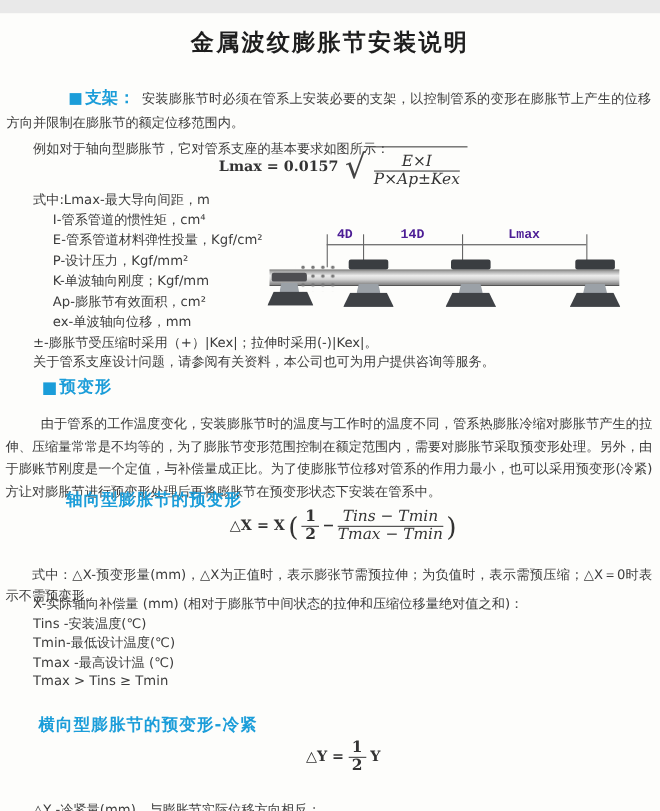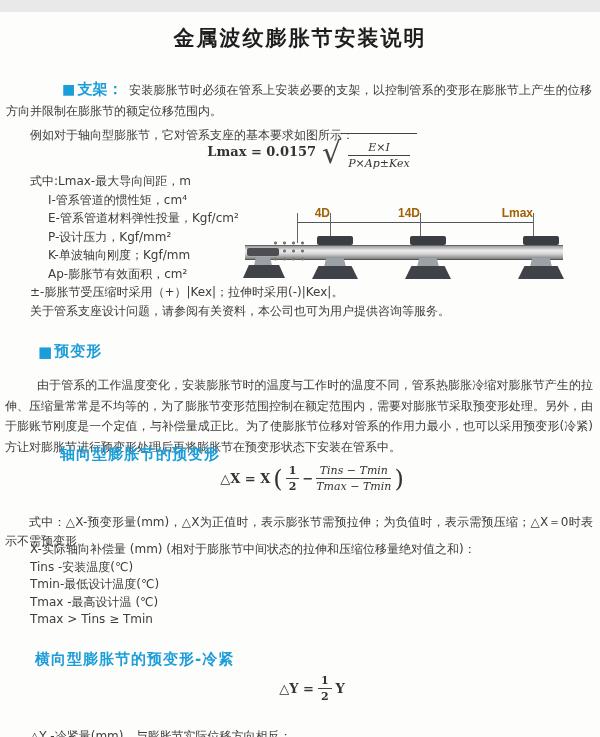--- a/index.html
+++ b/index.html
@@ -18,39 +18,39 @@
 
   
   .formula-row{position:absolute;left:0;right:0;display:flex;justify-content:center;align-items:center;color:#333;padding-left:24px;}
   .formula1{top:121px;}
   .f-serif{font-family:"DejaVu Serif",serif;font-weight:bold;font-size:13px;}
   .f1-lhs{margin-right:6px;}
   .sqrt{display:inline-flex;align-items:center;}
   .rad{font-size:30px;line-height:28px;font-weight:normal;color:#444;transform:translateY(1px);}
   .sqrt-body{border-top:1.6px solid #444;padding:2px 7px 0 7px;}
   .frac{display:inline-flex;flex-direction:column;text-align:center;
-    font-family:"DejaVu Serif",serif;font-style:italic;font-size:11px;line-height:13px;color:#333;}
+    font-family:"DejaVu Serif",serif;font-style:italic;font-size:14px;line-height:13px;color:#333;}
   .frac .num{border-bottom:1px solid #444;padding:0 3px 1px 3px;}
   .frac .den{padding-top:1px;}
   .frac.upright{font-style:normal;font-weight:bold;}
   .formula2{top:452px;gap:3px;}
   .formula3{top:662px;gap:4px;}
   .paren{font-size:24px;line-height:24px;font-weight:normal;font-family:"DejaVu Serif",serif;}
 
   
   .defs1{position:absolute;top:160px;left:6px;font-size:12px;}
   .defs1 .dline{height:18.5px;line-height:18.5px;margin-left:24px;white-space:nowrap;}
   .defs1 .dline.deep{margin-left:42px;}
 
   
   .diagram{position:absolute;top:193px;left:245px;width:350px;height:92px;}
   .dim-line{position:absolute;top:17px;left:52px;width:236px;height:0;border-top:1px solid #555;}
   .tick{position:absolute;top:8px;width:0;height:30px;border-left:1px solid #666;}
-  .dim-label{position:absolute;top:1px;text-align:right;font-family:Liberation Sans, sans-serif;
-    font-weight:bold;font-size:12px;color:#a16207;line-height:14px;}
+  .dim-label{position:absolute;top:1px;text-align:center;font-family:Liberation Mono, monospace;
+    font-weight:bold;font-size:12px;color:#4c1d95;line-height:14px;}
   .pipe{position:absolute;top:40px;left:0;width:318px;height:13px;
     background:linear-gradient(to bottom,#9b9b9b 0%,#ececec 35%,#d5d5d5 60%,#7f7f7f 100%);
     border-top:1px solid #666;border-bottom:1px solid #555;}
   .bellows{position:absolute;top:33px;left:24px;width:38px;height:27px;
     background-image:radial-gradient(circle,#777 1.2px,rgba(0,0,0,0) 1.9px);
     background-size:9px 8px;background-position:2px 1px;}
   .cap{position:absolute;top:31px;height:9px;background:#3a3d41;border-radius:2px;}
   .neck{position:absolute;top:53px;height:9px;background:#9ba1a7;
     clip-path:polygon(10% 0,90% 0,100% 100%,0 100%);}
   .base{position:absolute;top:61px;height:13px;background:#3f4246;
@@ -94,20 +94,21 @@
     </span>
   </div>
 
   <div class="defs1">
     <div class="dline">式中:Lmax-最大导向间距，m</div>
     <div class="dline deep">I-管系管道的惯性矩，cm⁴</div>
     <div class="dline deep">E-管系管道材料弹性投量，Kgf/cm²</div>
     <div class="dline deep">P-设计压力，Kgf/mm²</div>
     <div class="dline deep">K-单波轴向刚度；Kgf/mm</div>
     <div class="dline deep">Ap-膨胀节有效面积，cm²</div>
+    <div class="dline deep">ex-单波轴向位移，mm</div>
     <div class="dline">±-膨胀节受压缩时采用（+）|Kex|；拉伸时采用(-)|Kex|。</div>
     <div class="dline">关于管系支座设计问题，请参阅有关资料，本公司也可为用户提供咨询等服务。</div>
   </div>
 
   <div class="diagram">
     <span class="dim-label" style="left:52px;width:33px;">4D</span>
     <span class="dim-label" style="left:85px;width:90px;">14D</span>
     <span class="dim-label" style="left:175px;width:113px;">Lmax</span>
     <div class="dim-line"></div>
     <div class="tick" style="left:52px;"></div>

